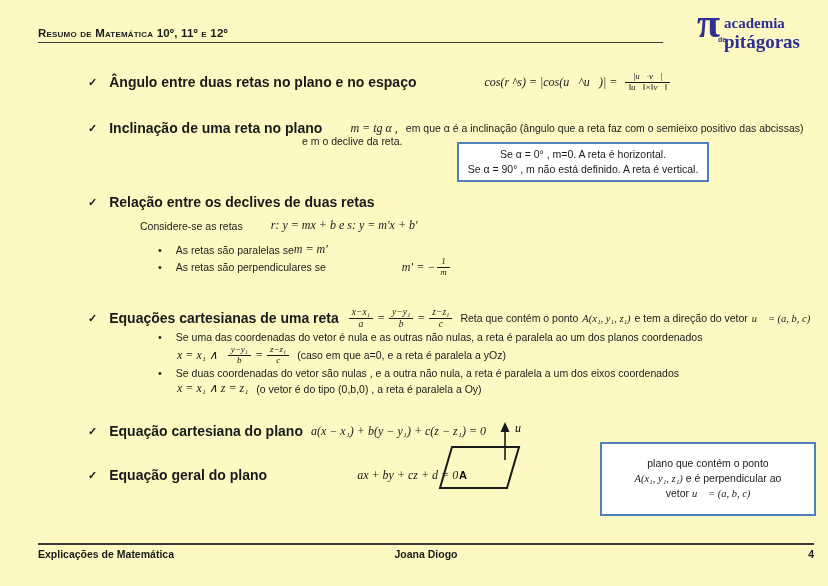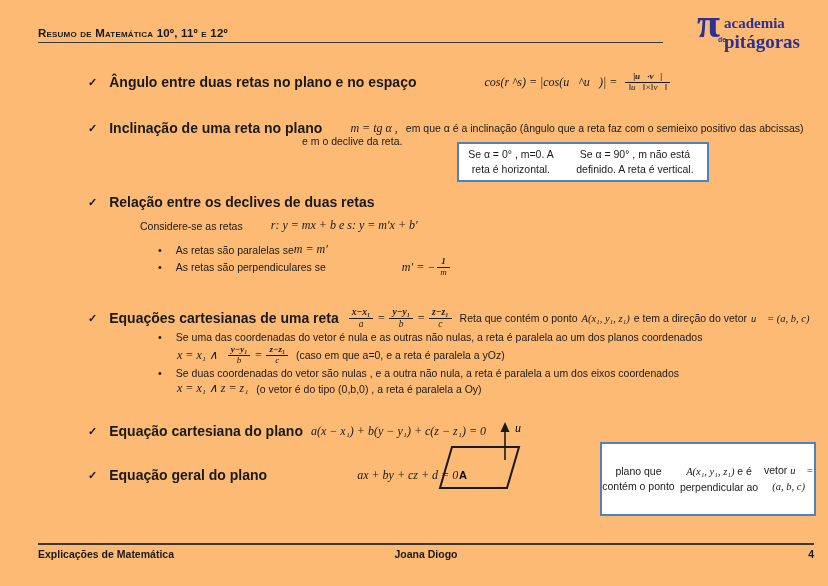--- a/index.html
+++ b/index.html
@@ -1,33 +1,33 @@
 <!DOCTYPE html>
 <html><head>
 <meta charset="utf-8">
 <style>
   html,body{margin:0;padding:0;background:#e8e8e8;}
   .page{
-    position:relative;width:828px;height:586px;background:#fdba74;
+    position:relative;width:828px;height:586px;background:#fef9c3;
     font-family:"Liberation Sans",sans-serif;color:#1a1a1a;overflow:hidden;
   }
   .abs{position:absolute;}
   .row{position:absolute;display:flex;align-items:center;white-space:nowrap;}
   .check{font-size:11px;font-weight:bold;margin-right:12px;}
   .lbl{font-weight:bold;font-size:14px;}
   .txt{font-size:10.5px;}
   .math{font-family:"Liberation Serif",serif;font-style:italic;font-size:12px;}
   .math-sm{font-family:"Liberation Serif",serif;font-style:italic;font-size:10.5px;}
   .frac{display:inline-block;text-align:center;line-height:1.1;font-family:"Liberation Serif",serif;font-style:italic;font-size:9px;vertical-align:middle;}
-  .frac .fnum{display:block;border-bottom:1px solid #1a1a1a;padding:0 3px;font-weight:bold;}
+  .frac .fnum{display:block;border-bottom:1px solid #1a1a1a;padding:0 3px;}
   .frac .fden{display:block;padding:0 3px;}
   .bullet{font-size:11px;margin-right:14px;}
   .bluebox{
     position:absolute;border:2px solid #4f81bd;background:#fff;
-    display:flex;justify-content:center;align-items:center;
+    display:flex;flex-direction:column;justify-content:center;align-items:center;
     text-align:center;font-size:10.5px;line-height:1.4;
   }
   .hdr-title{
     position:absolute;left:38px;top:27px;font-size:11.5px;font-weight:bold;
     font-variant:small-caps;letter-spacing:0.2px;
   }
   .hdr-rule{position:absolute;left:38px;top:42px;width:625px;border-top:1.5px solid #3a3a3a;}
   .logo{position:absolute;left:697px;top:10px;width:125px;height:48px;color:#2e3192;}
   .logo .pi{position:absolute;left:0;top:-8px;font-family:"Liberation Serif",serif;font-weight:bold;font-size:42px;line-height:1;}
   .logo .de{position:absolute;left:21px;top:26px;font-size:7px;font-weight:bold;}

